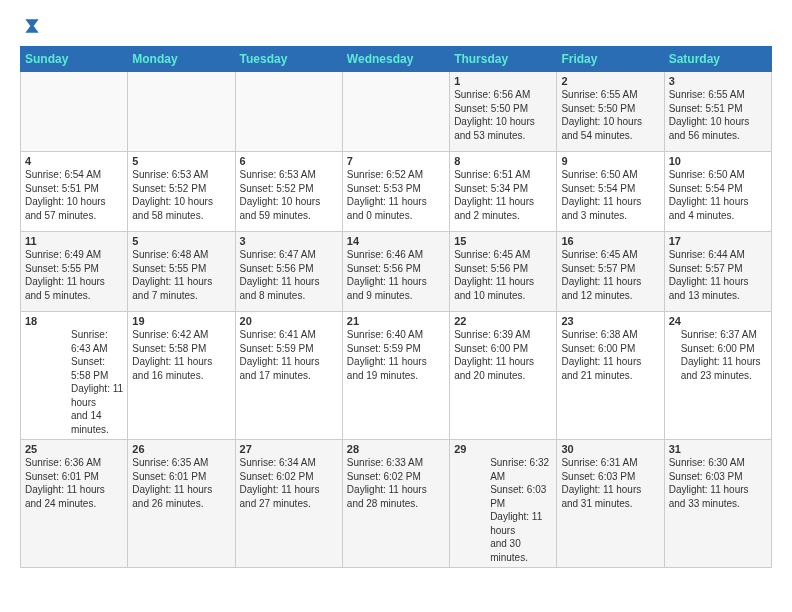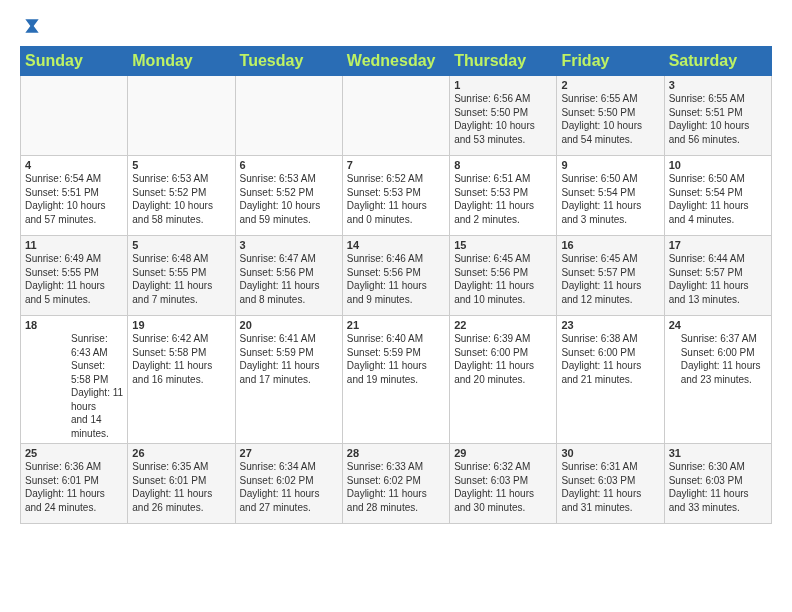--- a/index.html
+++ b/index.html
@@ -58,22 +58,22 @@
       font-size: 14px;
       color: #555;
     }
     table {
       width: 100%;
       border-collapse: collapse;
       table-layout: fixed;
     }
     thead tr th {
       background-color: #2a6db5;
-      color: #bef264;
-      font-size: 16px;
+      color: #5eead4;
+      font-size: 12px;
       font-weight: bold;
       padding: 5px 4px;
       text-align: left;
       border: 1px solid #2a6db5;
     }
     tbody tr td {
       border: 1px solid #ccc;
       vertical-align: top;
       padding: 3px 4px;
       font-size: 9.5px;
@@ -187,21 +187,21 @@
           <td>
             <span class="day-number">7</span>
             <div class="cell-text" style="white-space: pre-line;">Sunrise: 6:52 AM
 Sunset: 5:53 PM
 Daylight: 11 hours
 and 0 minutes.</div>
           </td>
           <td>
             <span class="day-number">8</span>
             <div class="cell-text" style="white-space: pre-line;">Sunrise: 6:51 AM
-Sunset: 5:53 PM
+Sunset: 5:34 PM
 Daylight: 11 hours
 and 2 minutes.</div>
           </td>
           <td>
             <span class="day-number">9</span>
             <div class="cell-text" style="white-space: pre-line;">Sunrise: 6:50 AM
 Sunset: 5:54 PM
 Daylight: 11 hours
 and 3 minutes.</div>
           </td>
@@ -339,21 +339,21 @@
           </td>
           <td>
             <span class="day-number">28</span>
             <div class="cell-text" style="white-space: pre-line;">Sunrise: 6:33 AM
 Sunset: 6:02 PM
 Daylight: 11 hours
 and 28 minutes.</div>
           </td>
           <td>
             <span class="day-number">29</span>
-            <div class="cell-text" style="white-space: pre-line;">Sunrise: 6:32 AM
+            <div class="cell-text" style="white-space: pre-line; margin-left: 36px;">Sunrise: 6:32 AM
 Sunset: 6:03 PM
 Daylight: 11 hours
 and 30 minutes.</div>
           </td>
           <td>
             <span class="day-number">30</span>
             <div class="cell-text" style="white-space: pre-line;">Sunrise: 6:31 AM
 Sunset: 6:03 PM
 Daylight: 11 hours
 and 31 minutes.</div>

